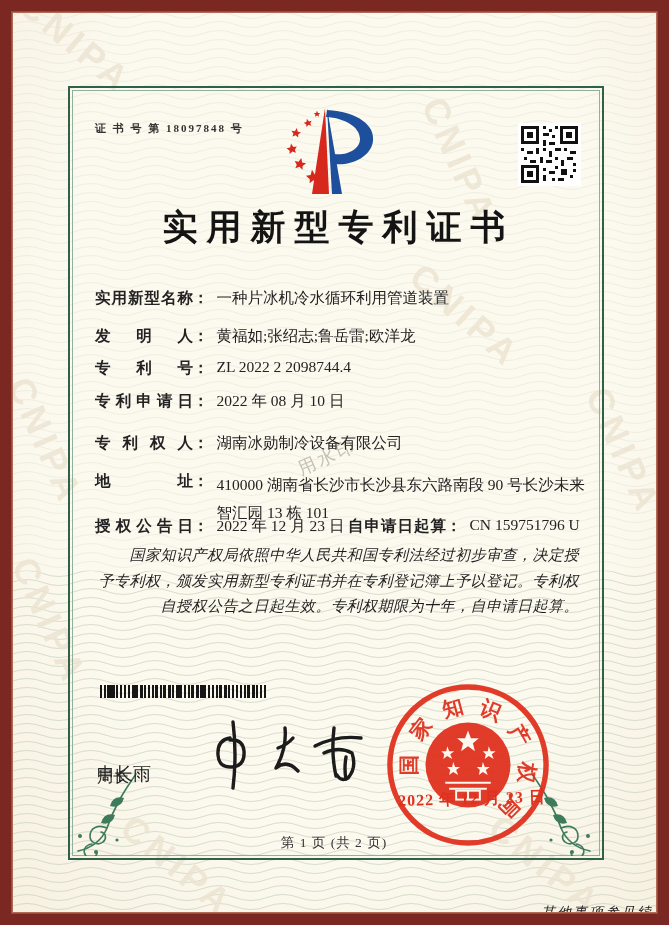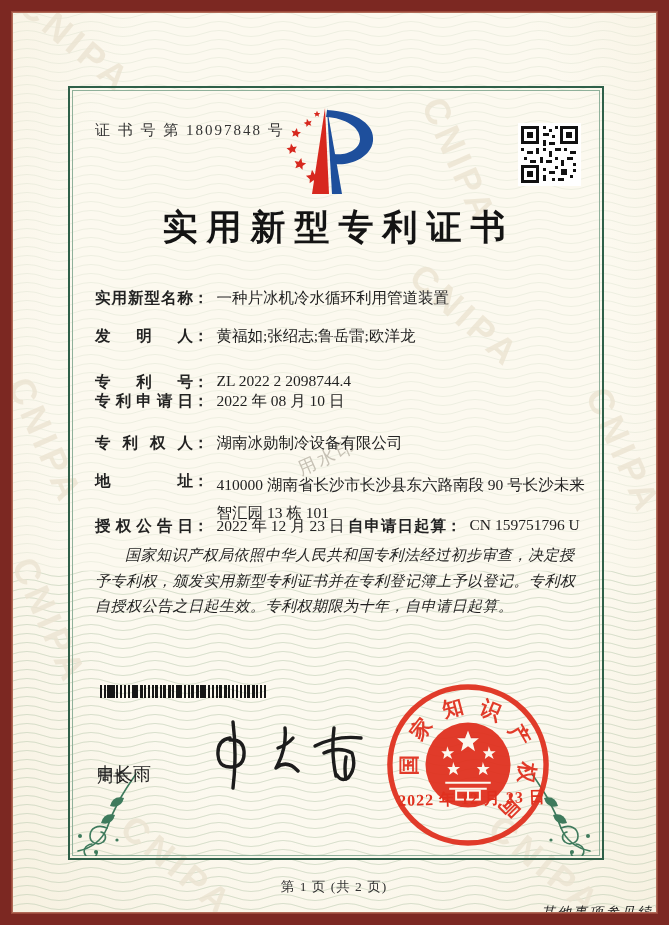--- a/index.html
+++ b/index.html
@@ -11,51 +11,51 @@
         border:11px solid #7c2822;
         box-shadow:inset 0 0 0 1px #9c4a3c, inset 0 0 0 2px #b06a57, 0 0 0 2px #5d1815 inset;}
   .guilloche{position:absolute;left:11px;top:11px;z-index:1;}
   .wm{position:absolute;z-index:2;font-weight:bold;color:#ece4d2;opacity:.8;
       letter-spacing:5px;font-size:36px;font-family:"Liberation Sans","DejaVu Sans",sans-serif;}
   .wm-gray{position:absolute;z-index:2;color:#b9b3a6;opacity:.8;font-size:18px;letter-spacing:3px;}
   .greenborder{position:absolute;left:68px;top:86px;width:532px;height:770px;z-index:3;
       border:2px solid #2f6049;}
   .greenborder .inner{position:absolute;inset:2px;border:1px solid #8fb09a;}
   .content{position:absolute;inset:0;z-index:10;color:#2a2a2a;}
-  .certno{position:absolute;left:95px;top:121px;font-size:15px;letter-spacing:2px;color:#333;}
+  .certno{position:absolute;left:95px;top:121px;font-size:11px;letter-spacing:2px;color:#333;font-weight:bold;}
   .logo{position:absolute;left:283px;top:106px;}
   .qr{position:absolute;left:518px;top:123px;}
   .title{position:absolute;left:68px;top:204px;width:532px;text-align:center;
          font-size:35px;font-weight:bold;letter-spacing:9px;text-indent:9px;color:#141414;}
   .fields{position:absolute;left:95px;top:288px;width:482px;font-size:15.5px;}
   .frow{position:absolute;left:0;white-space:nowrap;}
   .flabel{display:inline-block;width:98px;text-align:justify;text-align-last:justify;
           font-weight:700;color:#222;vertical-align:top;}
   .fcolon{font-weight:700;margin-right:8px;vertical-align:top;}
   .fval{display:inline-block;color:#222;vertical-align:top;}
   .wrapval{white-space:normal;width:372px;line-height:28px;}
   .body-text{position:absolute;left:95px;top:543px;width:484px;font-size:15px;
              line-height:25.5px;font-style:italic;color:#1f1f1f;letter-spacing:.5px;}
-  .body-text p{margin:0;text-indent:2em;}
+  .body-text p{margin:0;text-indent:2em;text-align:right;}
   .barcode{position:absolute;left:100px;top:685px;width:168px;height:13px;
       background:
         repeating-linear-gradient(90deg,#161616 0 2px,rgba(0,0,0,0) 2px 4px),
         repeating-linear-gradient(90deg,#161616 0 1px,rgba(0,0,0,0) 1px 7px),
         repeating-linear-gradient(90deg,rgba(0,0,0,0) 0 9px,#161616 9px 12px,rgba(0,0,0,0) 12px 23px);}
   .sig-title{position:absolute;left:97px;top:731px;font-size:16px;color:#222;
              font-family:Liberation Mono, monospace;margin-top:36px;}
   .sig-name{position:absolute;left:97px;top:762px;font-size:18px;color:#222;
              font-family:"Liberation Sans","DejaVu Sans",sans-serif;}
   .signature{position:absolute;left:200px;top:716px;}
   .seal{position:absolute;left:384px;top:681px;opacity:.94;}
   .seal-date{position:absolute;left:396px;top:789px;width:152px;text-align:center;
              font-size:16px;font-weight:bold;color:#e0301e;letter-spacing:1px;
              transform:rotate(-1.5deg);z-index:12;}
   .pagefooter{position:absolute;left:68px;top:834px;width:532px;text-align:center;
-              font-size:13.5px;color:#333;letter-spacing:1px;margin-top:44px;}
+              font-size:13.5px;color:#333;letter-spacing:1px;}
   .contnote{position:absolute;left:0;top:869px;width:669px;text-align:right;
             font-size:14px;font-style:italic;color:#222;letter-spacing:2px;margin-top:35px;}
   .corner-orns{position:absolute;left:68px;top:770px;z-index:4;}
 </style>
 </head>
 <body>
 
 <div class="page">
 
   <svg class="guilloche" width="647" height="903">
@@ -171,21 +171,21 @@
 
     <div class="title">实用新型专利证书</div>
 
     <div class="fields">
       <div class="frow" style="top:0">
         <span class="flabel">实用新型名称</span><span class="fcolon">：</span><span class="fval">一种片冰机冷水循环利用管道装置</span>
       </div>
       <div class="frow" style="top:38px">
         <span class="flabel">发明人</span><span class="fcolon">：</span><span class="fval">黄福如;张绍志;鲁岳雷;欧洋龙</span>
       </div>
-      <div class="frow" style="top:84px">
+      <div class="frow" style="top:70px">
         <span class="flabel">专利号</span><span class="fcolon">：</span><span class="fval">ZL 2022 2 2098744.4</span>
       </div>
       <div class="frow" style="top:103px">
         <span class="flabel">专利申请日</span><span class="fcolon">：</span><span class="fval">2022 年 08 月 10 日</span>
       </div>
       <div class="frow" style="top:145px">
         <span class="flabel">专利权人</span><span class="fcolon">：</span><span class="fval">湖南冰勋制冷设备有限公司</span>
       </div>
       <div class="frow" style="top:183px">
         <span class="flabel">地址</span><span class="fcolon">：</span><span class="fval wrapval">410000 湖南省长沙市长沙县东六路南段 90 号长沙未来智汇园 13 栋 101</span>

